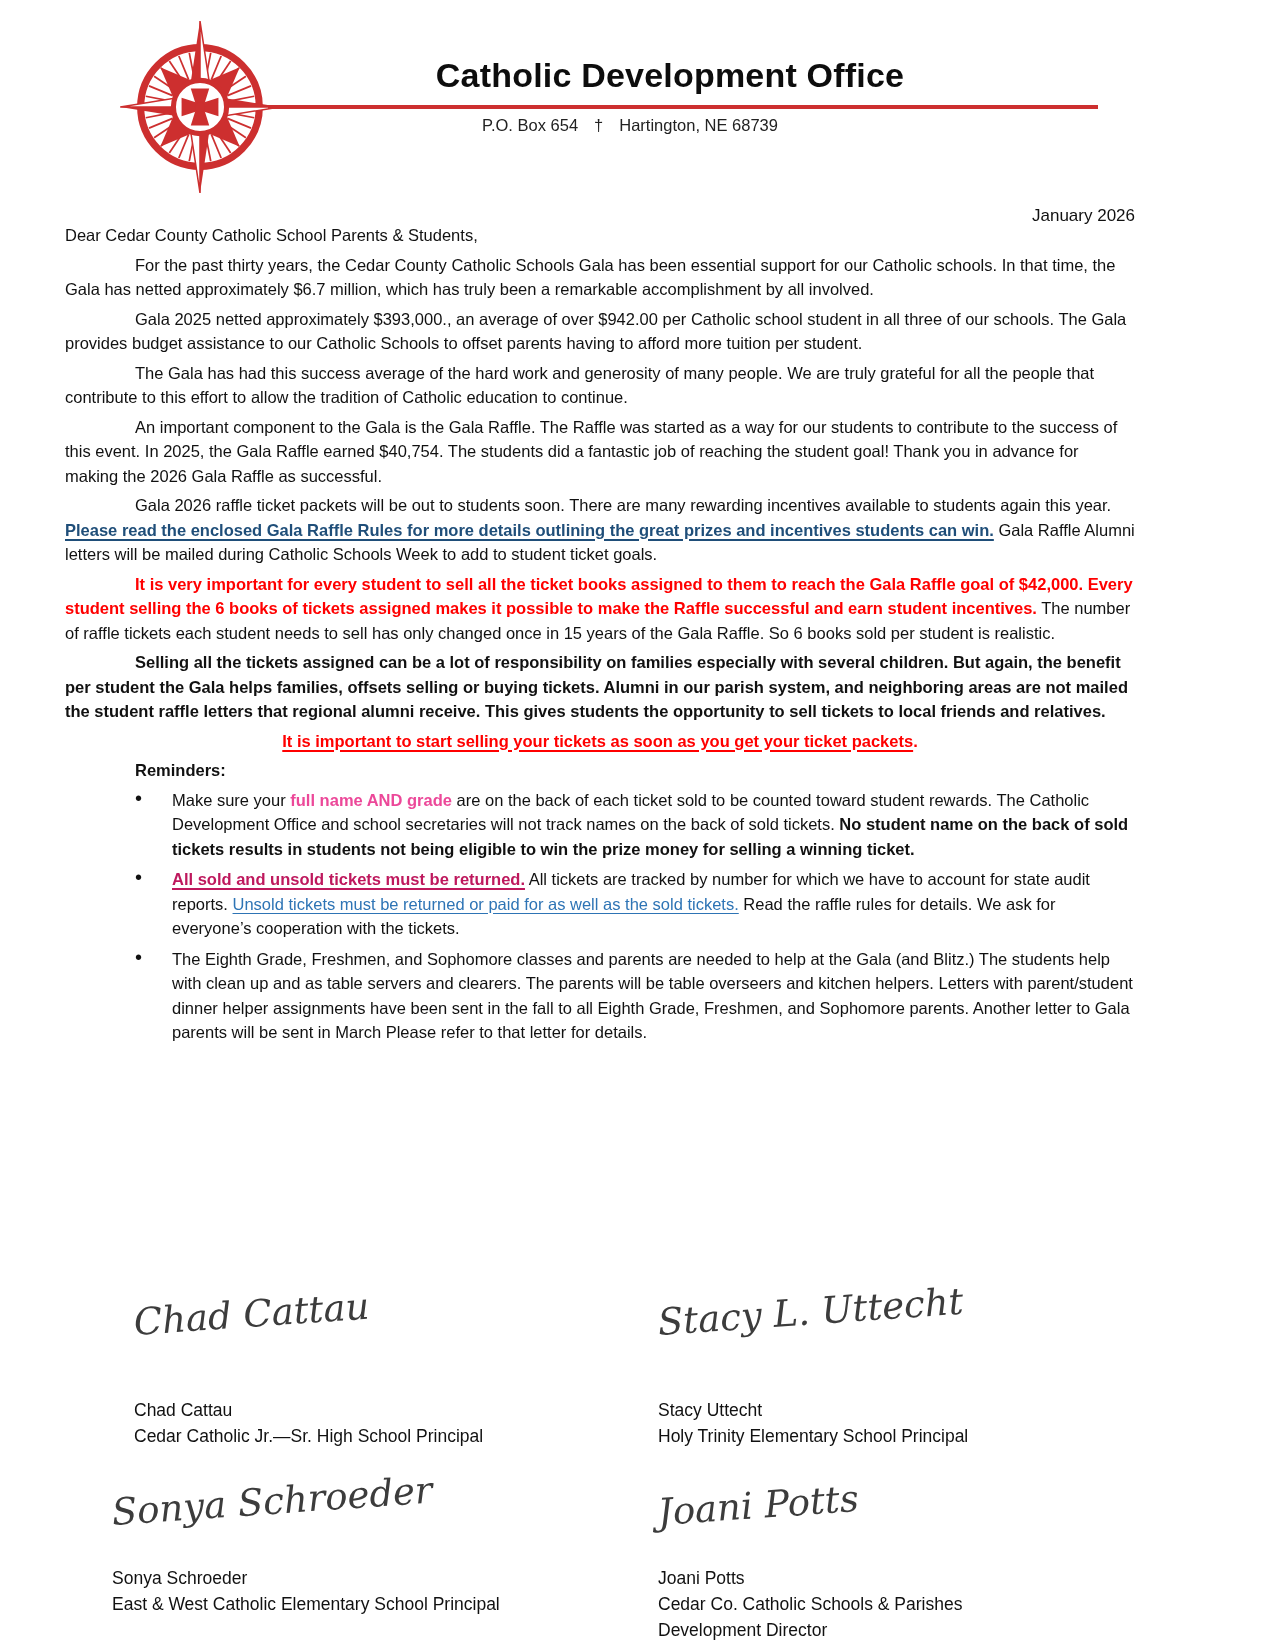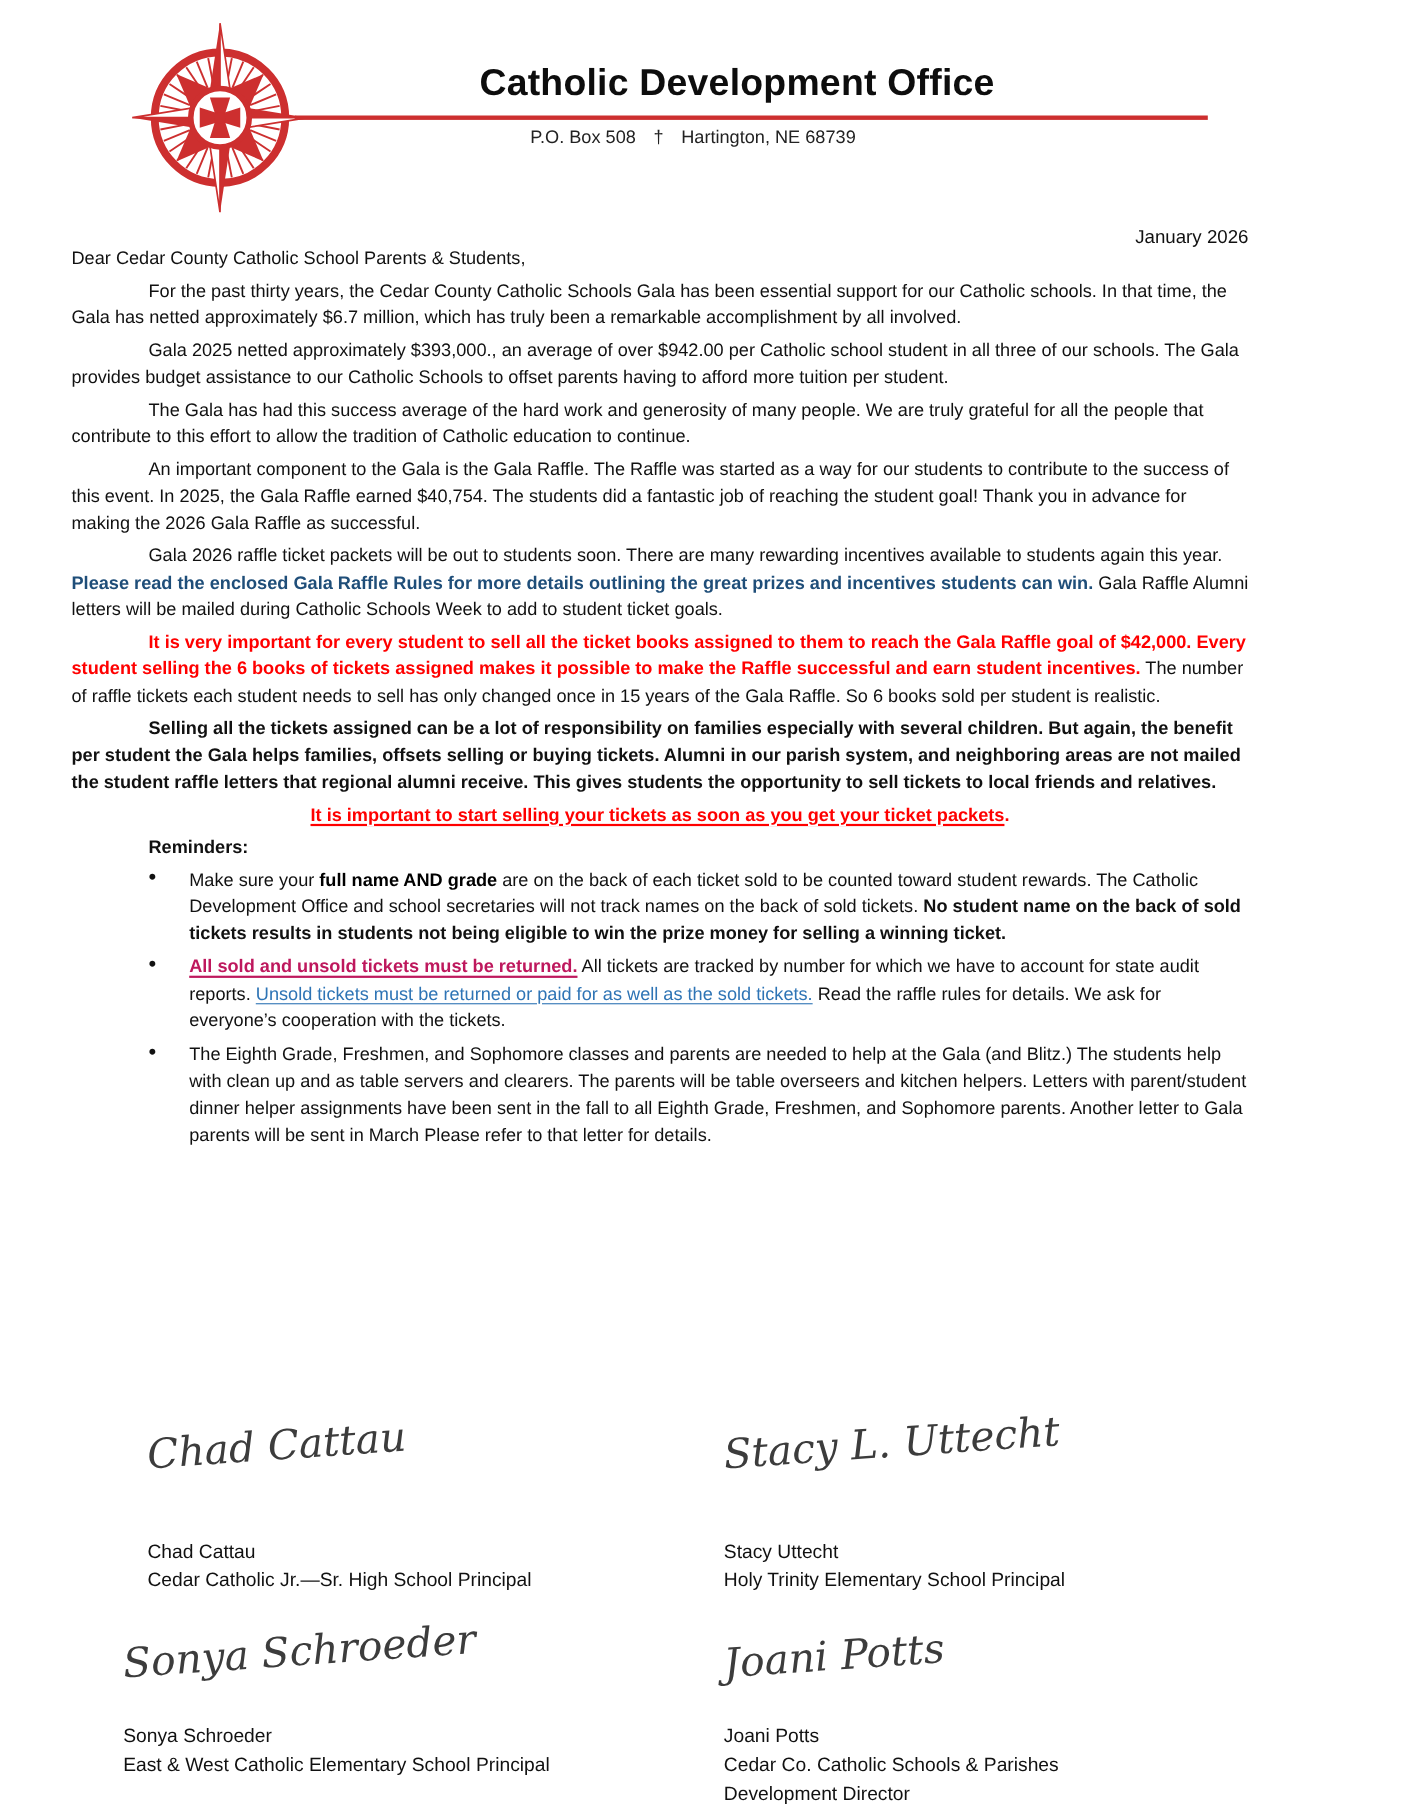--- a/index.html
+++ b/index.html
@@ -27,23 +27,23 @@
   .blk.centered{text-align:center;margin:2px 0 5px;}
   .blk.heading{margin-left:70px;}
   .blk.closing{margin-left:70px;margin-top:2px;}
   .blk.bullet{margin-left:107px;position:relative;margin-bottom:6px;}
   .blk.bullet::before{content:"•";position:absolute;left:-37px;top:-2px;font-size:20px;color:#111;}
   
   .r-bold{font-weight:700;}
   .r-red-bold{color:#ff0000;font-weight:700;}
   .r-red-bold-u{color:#ff0000;font-weight:700;text-decoration:underline;
     text-decoration-thickness:2px;text-underline-offset:3px;}
-  .r-navy-bold-u{color:#1f4e79;font-weight:700;
+  .r-navy-bold-u{color:#1f4e79;font-weight:700;text-decoration:underline;
     text-decoration-thickness:2px;text-underline-offset:3px;}
-  .r-blue-bold{color:#000000;font-weight:700;text-align:center;}
+  .r-blue-bold{color:#ec4899;font-weight:700;text-align:center;}
   .r-blue-bold-u{color:#be185d;font-weight:700;text-decoration:underline;
     text-decoration-thickness:2px;text-underline-offset:3px;}
   .r-blue-u{color:#2e74b5;text-decoration:underline;text-underline-offset:3px;}
   
   .signatures{position:absolute;left:112px;top:1283px;width:1030px;
     display:grid;grid-template-columns:546px auto;row-gap:36px;}
   .sig-cell{font-size:17.5px;}
   .sig-cell.first-left{padding-left:22px;}
   .sig-script{font-family:"DejaVu Serif",serif;font-style:italic;font-size:37px;
     color:#3c3c3c;height:56px;line-height:56px;margin-bottom:46px;
@@ -118,21 +118,21 @@
         <polygon points="96,90 104,90 109,106 91,106"></polygon>
         <polygon points="98,84 98,92 82,97 82,79"></polygon>
         <polygon points="102,84 102,92 118,97 118,79"></polygon>
         <circle cx="100" cy="88" r="5"></circle>
       </g>
     </svg>
   </div>
 
   <div class="org-name">Catholic Development Office</div>
   <div class="red-rule"></div>
-  <div class="addr-line"><span>P.O. Box 508</span><span class="cross">†</span><span>Hartington, NE 68739</span></div>
+  <div class="addr-line"><span>P.O. Box 654</span><span class="cross">†</span><span>Hartington, NE 68739</span></div>
 
   <div class="date-line">January 2026</div>
 
   <div class="letter-body">
     <div class="salutation">Dear Cedar County Catholic School Parents &amp; Students,</div>
     <div id="body-blocks">
         <div class="blk paragraph indent"><span>For the past thirty years, the Cedar County Catholic Schools Gala has been essential support for our Catholic schools. In that time, the Gala has netted approximately $6.7 million, which has truly been a remarkable accomplishment by all involved.</span></div>
         <div class="blk paragraph indent"><span>Gala 2025 netted approximately $393,000., an average of over $942.00 per Catholic school student in all three of our schools. The Gala provides budget assistance to our Catholic Schools to offset parents having to afford more tuition per student.</span></div>
         <div class="blk paragraph indent"><span>The Gala has had this success average of the hard work and generosity of many people. We are truly grateful for all the people that contribute to this effort to allow the tradition of Catholic education to continue.</span></div>
         <div class="blk paragraph indent"><span>An important component to the Gala is the Gala Raffle. The Raffle was started as a way for our students to contribute to the success of this event. In 2025, the Gala Raffle earned $40,754. The students did a fantastic job of reaching the student goal! Thank you in advance for making the 2026 Gala Raffle as successful.</span></div>

